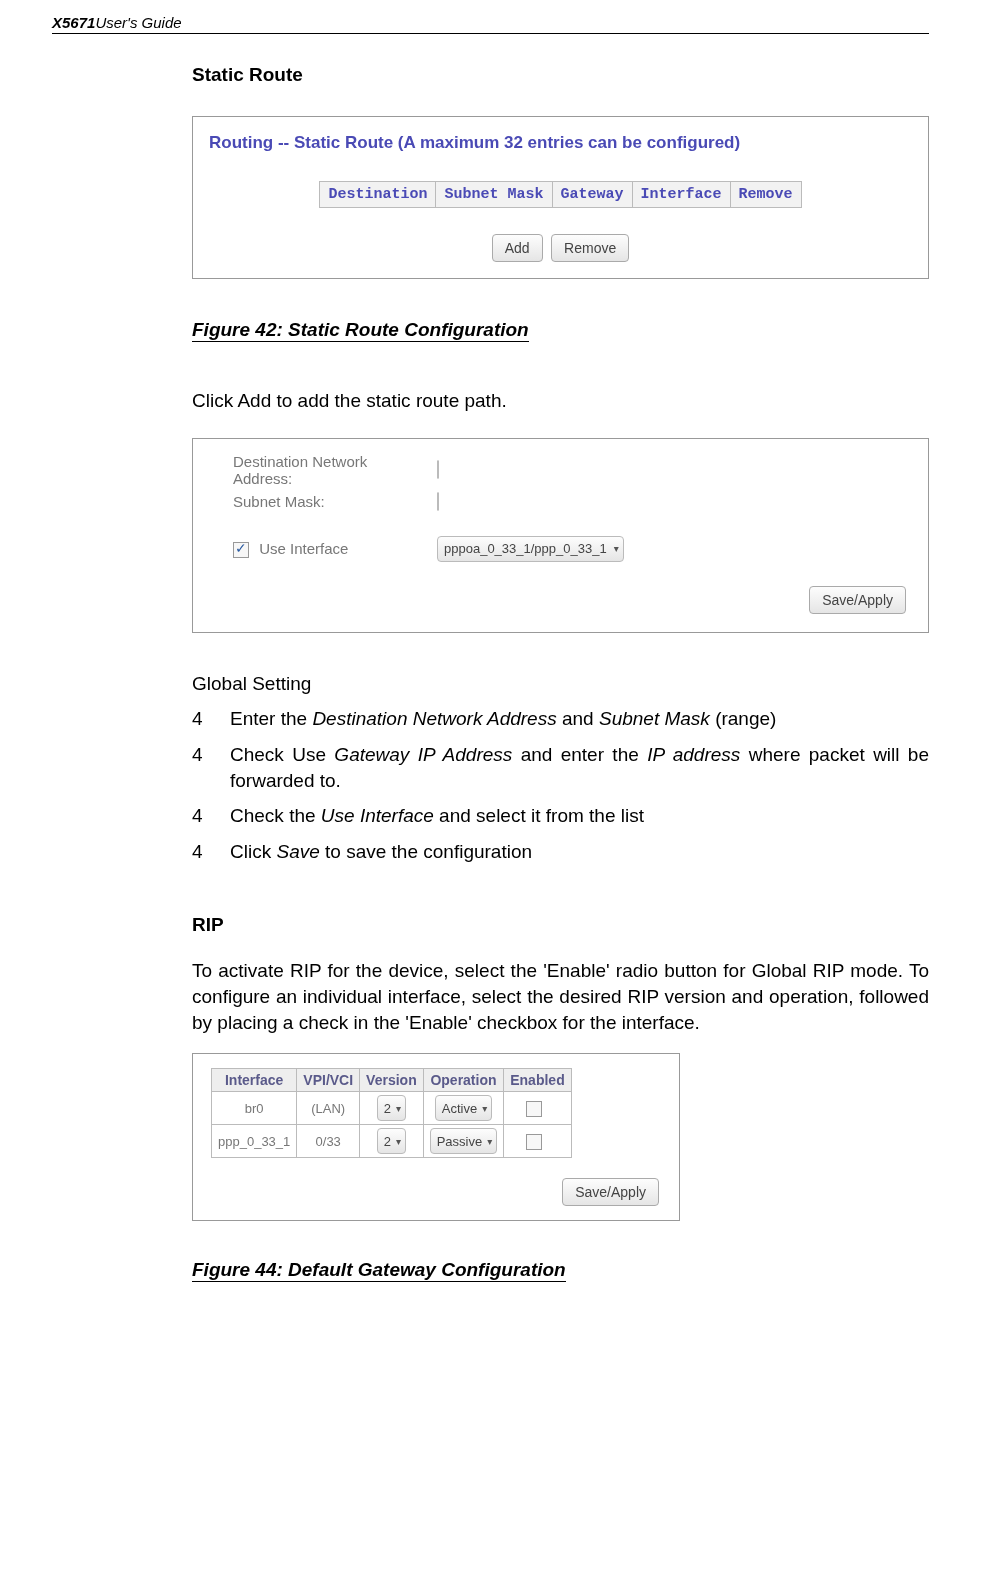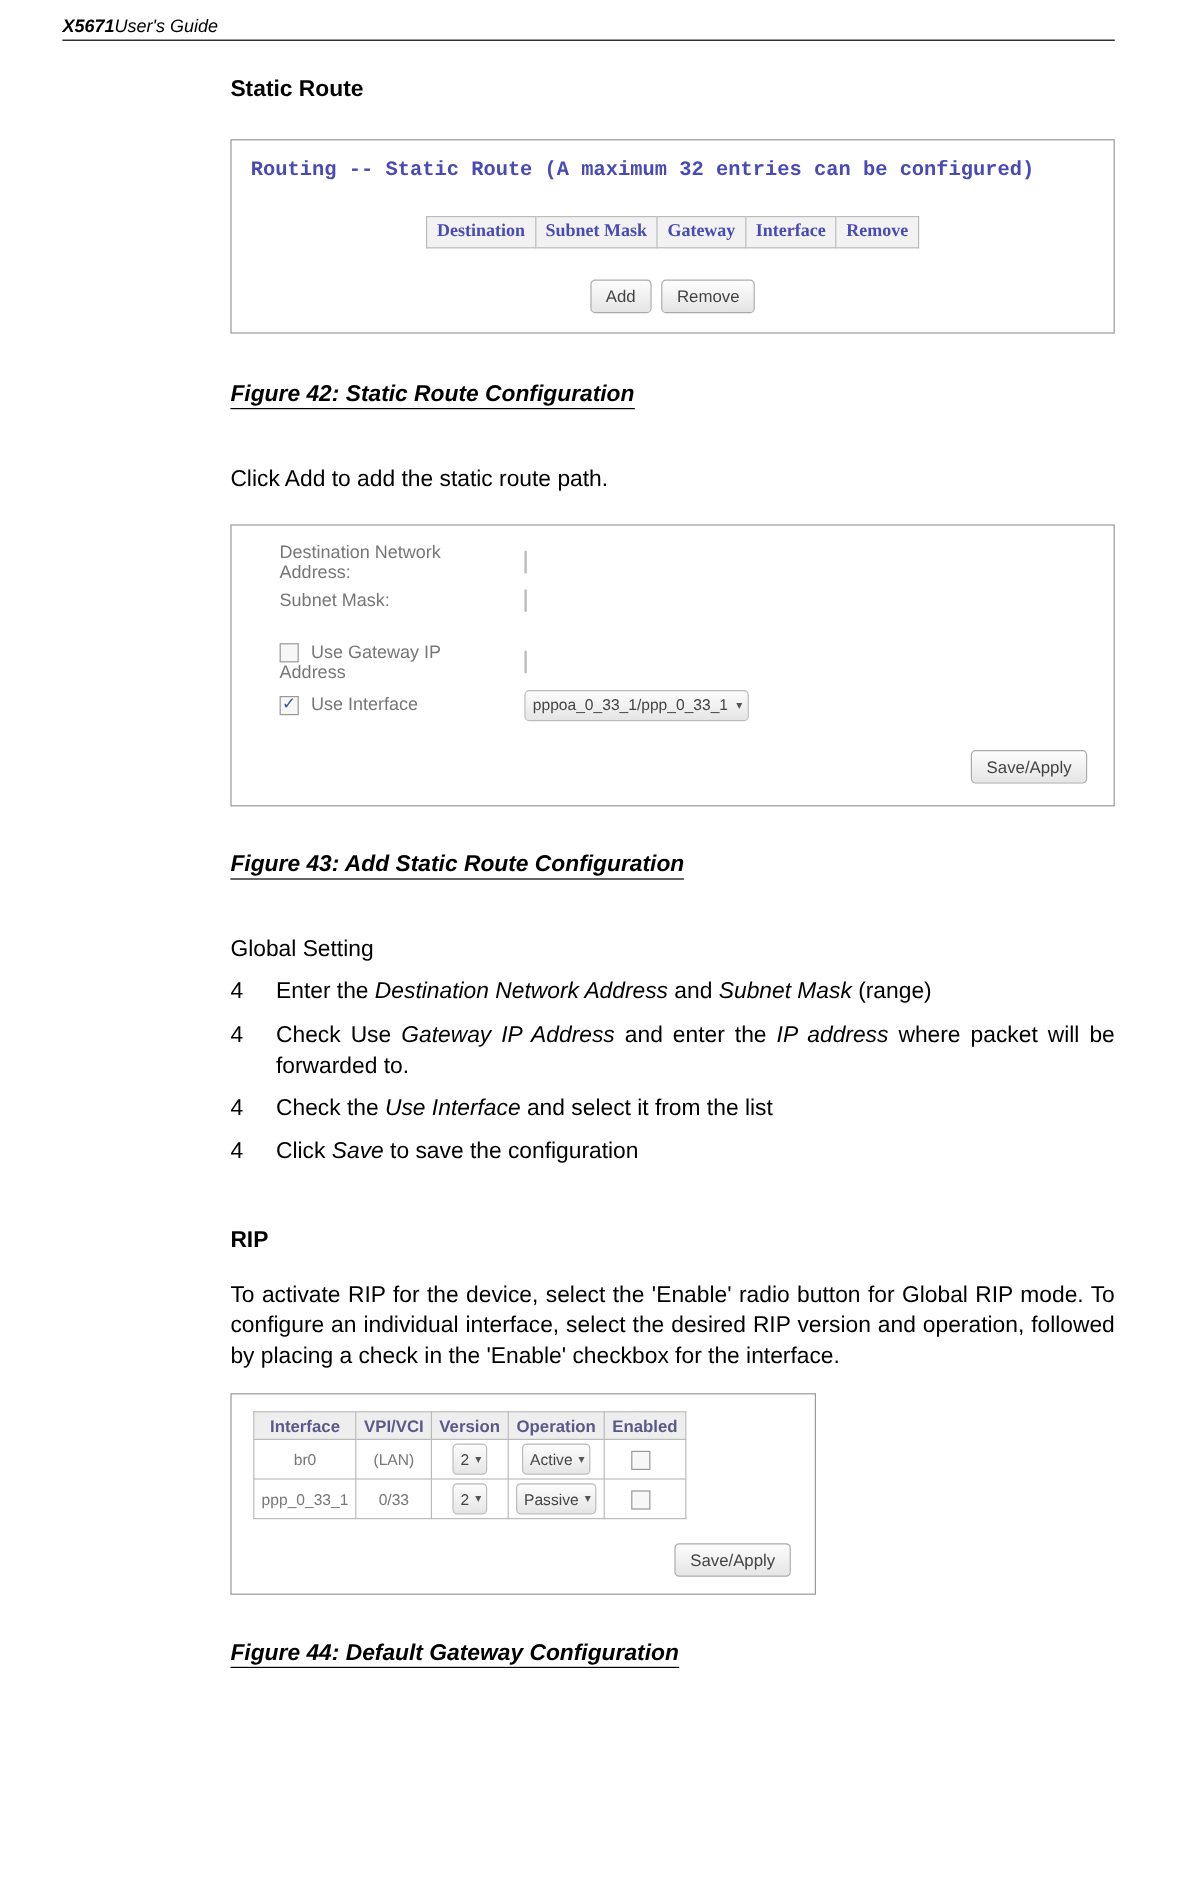--- a/index.html
+++ b/index.html
@@ -41,36 +41,36 @@
   .fig-box {
     border: 1px solid #999;
     background: #fff;
     padding: 16px;
     margin-bottom: 40px;
   }
   .fig-box.compact { padding: 10px 20px 18px 32px; margin-bottom: 38px; }
   .routing-title {
     color: #4a4ab5;
     font-weight: bold;
-    font-family: Liberation Mono, monospace;
+    font-family: Liberation Sans, sans-serif;
     font-size: 17px;
     margin: 0 0 28px 0;
   }
   .routing-table {
     border-collapse: collapse;
     margin: 0 auto 26px auto;
   }
   .routing-table th {
     border: 1px solid #bbb;
     background: #f2f2f2;
     color: #4a4ab5;
     font-weight: bold;
     font-size: 15px;
     padding: 4px 8px;
-    font-family: Liberation Serif, serif;
+    font-family: Liberation Mono, monospace;
   }
   .btn-row {
     text-align: center;
   }
   .ui-btn {
     display: inline-block;
     border: 1px solid #aaa;
     border-radius: 4px;
     background: linear-gradient(#fdfdfd,#e5e5e5);
     color: #444;
@@ -254,42 +254,34 @@
         </tr>
         <tr>
           <td>Subnet Mask:</td>
           <td><span class="txt-in"></span></td>
         </tr>
         <tr>
               <td colspan="2" style="height:14px;"></td>
             </tr>
         <tr>
           <td>
-            <span class="chk"></span>
-            <span>Use Gateway IP Address</span>
-          </td>
-          <td><span class="txt-in"></span></td>
-        </tr>
-        <tr>
-          <td>
             <span class="chk checked"></span>
             <span>Use Interface</span>
           </td>
           <td><span class="sel-in">
                   <span>pppoa_0_33_1/ppp_0_33_1</span>
                 </span></td>
         </tr>
       </tbody>
         </table>
       <div class="right-btn">
         <span class="ui-btn">Save/Apply</span>
       </div>
     </div>
 
-    <div class="fig-caption-wrap"><span class="fig-caption">Figure 43: Add Static Route Configuration</span></div>
 
     <p class="body-text" style="margin-bottom:10px;">Global Setting</p>
 
     <div class="list-row">
       <div class="list-num">4</div>
       <div class="list-body">
         <span>Enter the </span><i>Destination Network Address</i><span> and </span><i>Subnet Mask</i><span> (range)</span>
       </div>
     </div>
     <div class="list-row">

